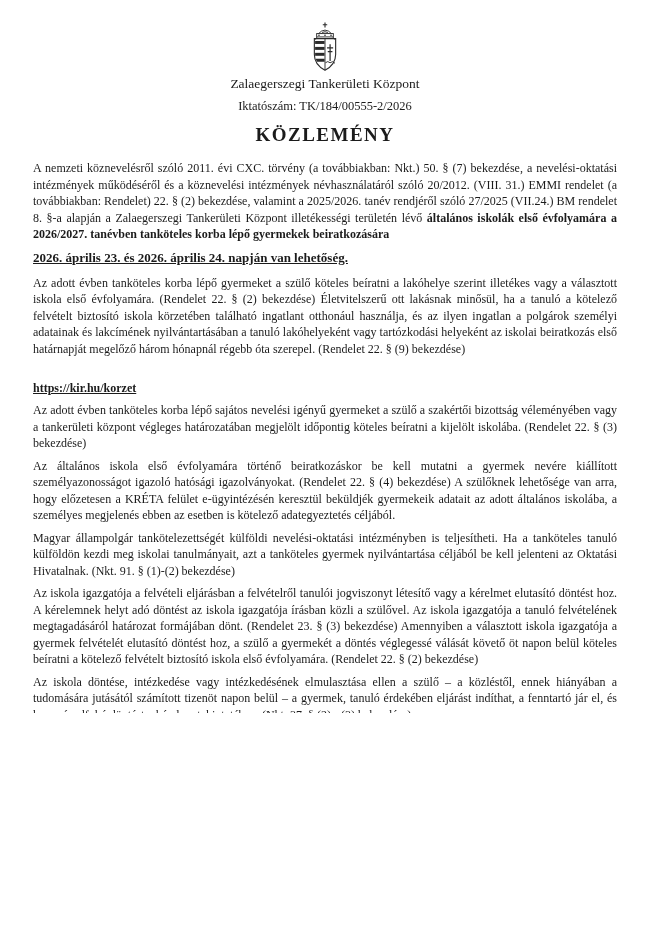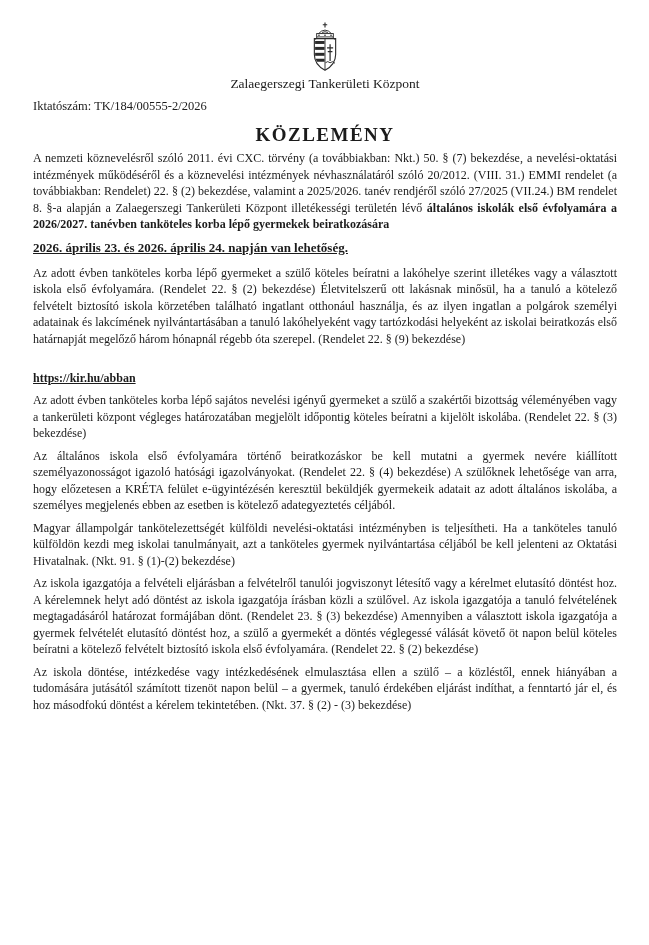--- a/index.html
+++ b/index.html
@@ -8,22 +8,22 @@
     width:649px;height:713px;
     background:#ffffff;
     overflow:hidden;
     font-family:"Liberation Serif","DejaVu Serif",serif;
     color:#1b1b1b;
     box-sizing:border-box;
     padding:22px 32px 0 33px;
   }
   .crest{width:40px;height:50px;margin:0 auto;display:block;}
   .org-name{text-align:center;font-size:13.5px;line-height:17px;margin-top:3px;}
-  .registry{text-align:left;font-size:12.5px;line-height:16px;margin-top:6px;}
-  .doc-title{text-align:center;font-size:19px;font-weight:bold;letter-spacing:1.5px;margin:8px 0 3px;line-height:25px;}
+  .registry{text-align:center;font-size:12.5px;line-height:16px;margin-top:6px;}
+  .doc-title{text-align:center;font-size:19px;font-weight:bold;letter-spacing:1.5px;margin:8px 0 13px;line-height:25px;}
   .doc-subtitle{text-align:center;font-size:12.5px;font-weight:bold;line-height:16px;margin:0 0 14px;}
   p.body-par{font-size:12px;line-height:16.5px;text-align:justify;margin:0 0 6px;}
   .date-heading{
     text-align:left;font-weight:bold;font-size:13px;line-height:17px;
     text-decoration:underline;margin:3px 0 9px;
   }
   .bold-run{font-weight:bold;}
   .doc-link{font-weight:bold;text-decoration:underline;color:#1b1b1b;display:inline-block;cursor:pointer;}
   .dateline{position:absolute;left:33px;top:845px;font-size:12px;}
   .sig-block{position:absolute;left:368px;top:861px;width:132px;text-align:center;}
@@ -74,21 +74,21 @@
   <div class="doc-title">KÖZLEMÉNY</div>
 
   <p class="body-par"><span>A nemzeti köznevelésről szóló 2011. évi CXC. törvény (a továbbiakban: Nkt.) 50. § (7) bekezdése, a nevelési-oktatási intézmények működéséről és a köznevelési intézmények névhasználatáról szóló 20/2012. (VIII. 31.) EMMI rendelet (a továbbiakban: Rendelet) 22. § (2) bekezdése, valamint a 2025/2026. tanév rendjéről szóló 27/2025 (VII.24.) BM rendelet 8. §-a alapján a Zalaegerszegi Tankerületi Központ illetékességi területén lévő </span><span class="bold-run">általános iskolák első évfolyamára a 2026/2027. tanévben tanköteles korba lépő gyermekek beiratkozására</span></p>
 
   <div class="date-heading">2026. április 23. és 2026. április 24. napján van lehetőség.</div>
 
 
   <p class="body-par">Az adott évben tanköteles korba lépő gyermeket a szülő köteles beíratni a lakóhelye szerint illetékes vagy a választott iskola első évfolyamára. (Rendelet 22. § (2) bekezdése) Életvitelszerű ott lakásnak minősül, ha a tanuló a kötelező felvételt biztosító iskola körzetében található ingatlant otthonául használja, és az ilyen ingatlan a polgárok személyi adatainak és lakcímének nyilvántartásában a tanuló lakóhelyeként vagy tartózkodási helyeként az iskolai beiratkozás első határnapját megelőző három hónapnál régebb óta szerepel. (Rendelet 22. § (9) bekezdése)</p>
 
   <p class="body-par"><br>
-    <a class="doc-link">https://kir.hu/abban</a></p>
+    <a class="doc-link">https://kir.hu/korzet</a></p>
 
   <p class="body-par">Az adott évben tanköteles korba lépő sajátos nevelési igényű gyermeket a szülő a szakértői bizottság véleményében vagy a tankerületi központ végleges határozatában megjelölt időpontig köteles beíratni a kijelölt iskolába. (Rendelet 22. § (3) bekezdése)</p>
 
   <p class="body-par">Az általános iskola első évfolyamára történő beiratkozáskor be kell mutatni a gyermek nevére kiállított személyazonosságot igazoló hatósági igazolványokat. (Rendelet 22. § (4) bekezdése) A szülőknek lehetősége van arra, hogy előzetesen a KRÉTA felület e-ügyintézésén keresztül beküldjék gyermekeik adatait az adott általános iskolába, a személyes megjelenés ebben az esetben is kötelező adategyeztetés céljából.</p>
 
   <p class="body-par">Magyar állampolgár tankötelezettségét külföldi nevelési-oktatási intézményben is teljesítheti. Ha a tanköteles tanuló külföldön kezdi meg iskolai tanulmányait, azt a tanköteles gyermek nyilvántartása céljából be kell jelenteni az Oktatási Hivatalnak. (Nkt. 91. § (1)-(2) bekezdése)</p>
 
   <p class="body-par">Az iskola igazgatója a felvételi eljárásban a felvételről tanulói jogviszonyt létesítő vagy a kérelmet elutasító döntést hoz. A kérelemnek helyt adó döntést az iskola igazgatója írásban közli a szülővel. Az iskola igazgatója a tanuló felvételének megtagadásáról határozat formájában dönt. (Rendelet 23. § (3) bekezdése) Amennyiben a választott iskola igazgatója a gyermek felvételét elutasító döntést hoz, a szülő a gyermekét a döntés véglegessé válását követő öt napon belül köteles beíratni a kötelező felvételt biztosító iskola első évfolyamára. (Rendelet 22. § (2) bekezdése)</p>
 
   <p class="body-par">Az iskola döntése, intézkedése vagy intézkedésének elmulasztása ellen a szülő – a közléstől, ennek hiányában a tudomására jutásától számított tizenöt napon belül – a gyermek, tanuló érdekében eljárást indíthat, a fenntartó jár el, és hoz másodfokú döntést a kérelem tekintetében. (Nkt. 37. § (2) - (3) bekezdése)</p>

